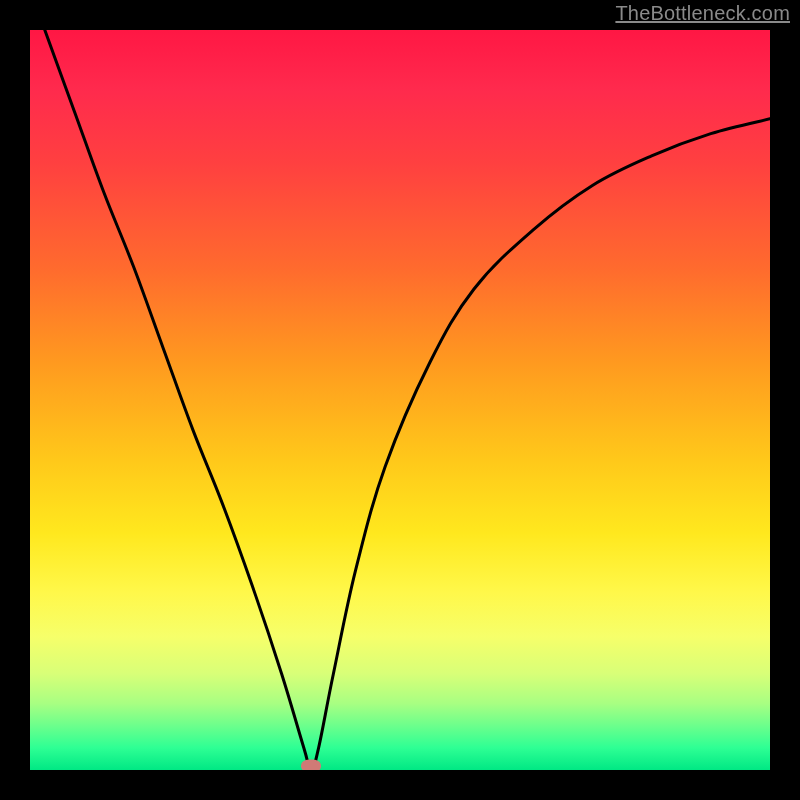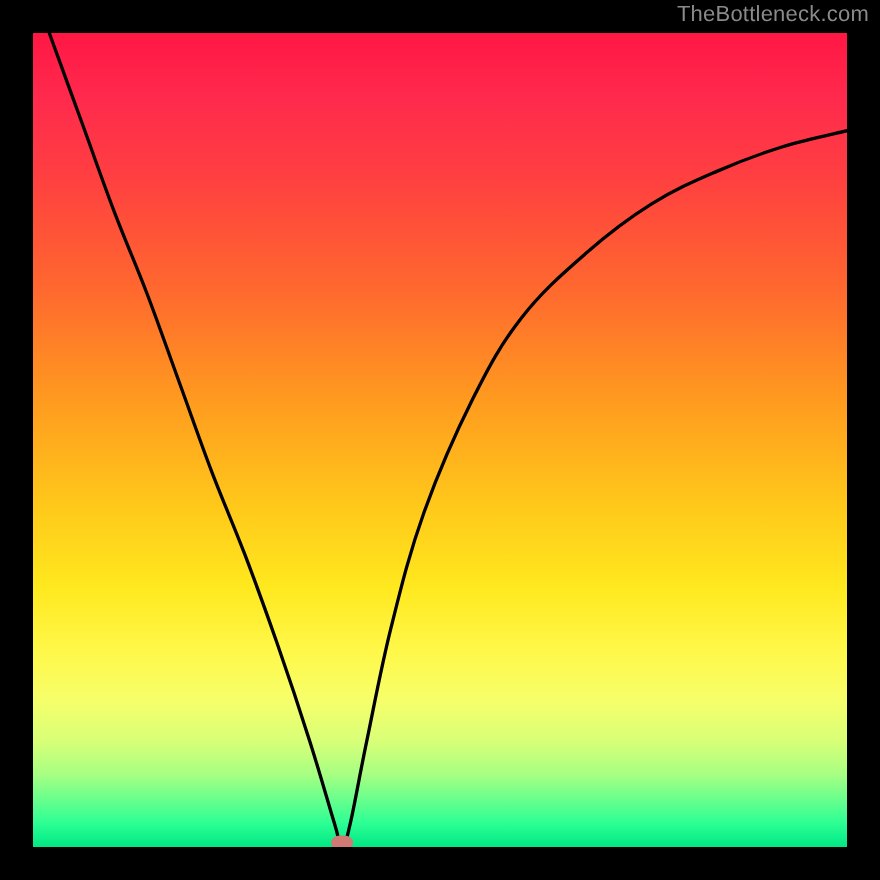--- a/index.html
+++ b/index.html
@@ -19,20 +19,21 @@
   }
   .watermark {
     position: absolute;
     top: 2px;
     right: 10px;
     color: #8a8a8a;
     font-size: 20px;
     font-weight: 400;
     letter-spacing: 0.2px;
     z-index: 10;
+    text-decoration: underline;
   }
   .plot-area {
     position: absolute;
     left: 30px;
     top: 30px;
     width: 740px;
     height: 740px;
     overflow: hidden;
   }
   .gradient {

